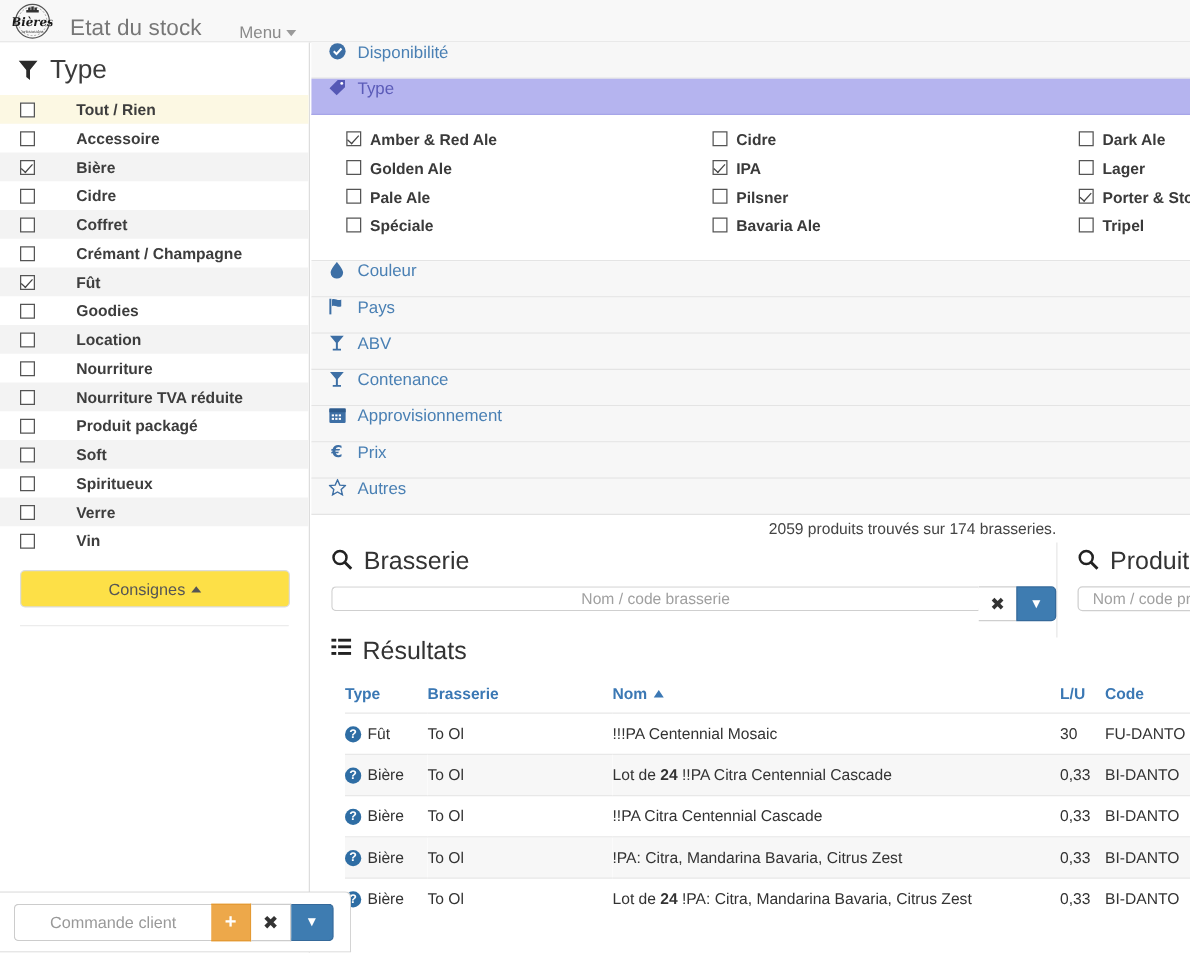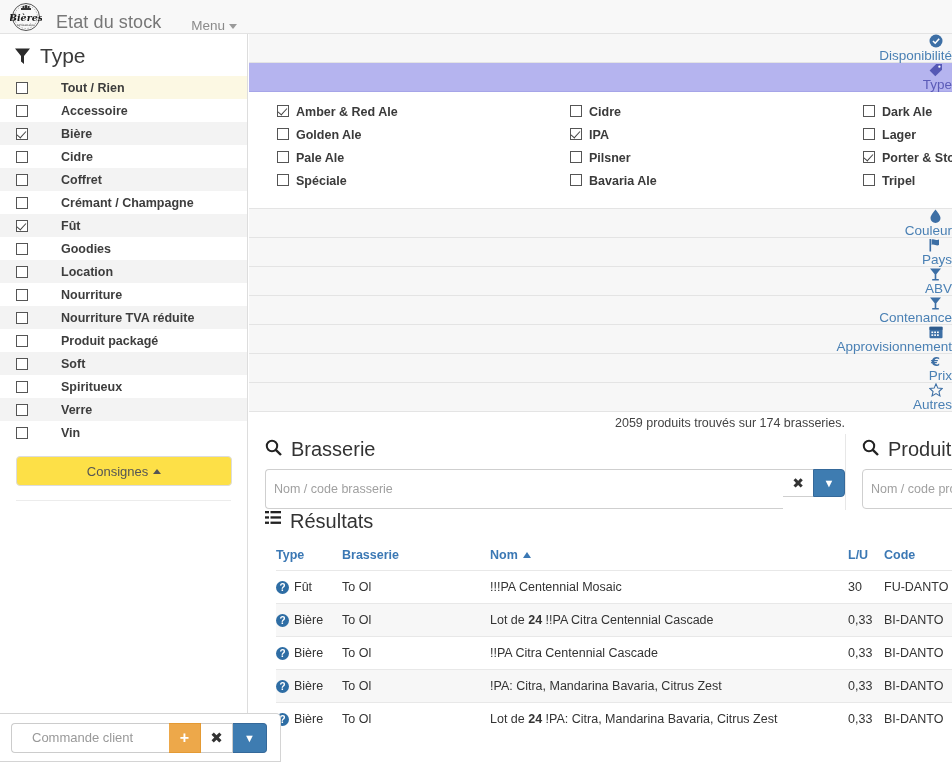--- a/index.html
+++ b/index.html
@@ -141,25 +141,26 @@
     display: flex; align-items: center;
   }
   #cmd-group {
     display: flex; margin-left: 11px; height: 30px;
   }
   #cmd-input {
     width: 158px; height: 30px;
     border: 1px solid #ccc;
     border-right: none;
     border-radius: 4px 0 0 4px;
-    padding: 0 20px;
+    padding: 0 8px;
     font-size: 13px;
     color: #555;
     font-family: "Liberation Sans", sans-serif;
     outline: none;
+    text-align: center;
   }
   #cmd-input::placeholder { color: #999; }
   .cmd-btn {
     height: 30px; min-width: 32px;
     border: 1px solid #ccc;
     border-left: none;
     display: flex; align-items: center; justify-content: center;
     cursor: pointer;
     font-size: 14px;
   }
@@ -171,29 +172,28 @@
   #main {
     position: absolute; top: 34px; left: 249px;
     width: 703px; height: 728px;
     background: #fff;
     overflow: hidden;
   }
 
   
   .acc-head {
     height: 29px;
-    display: flex; align-items: flex-end;
+    display: flex; align-items: flex-start;
     padding-left: 14px;
     background: #f7f7f7;
     border-bottom: 1px solid #e4e4e4;
     color: #4a80b4;
     font-size: 13.5px;
     cursor: pointer;
     white-space: nowrap;
-    flex-direction: column;
   }
   .acc-head.active {
     background: #b5b4ef;
     border-bottom: 1px solid #a6a5e8;
   }
   .acc-head .aicon {
     color: #3d6fa5;
     margin-right: 8px;
     font-size: 13px;
     display: inline-flex; align-items: center;
@@ -240,30 +240,31 @@
   .pane-produit { flex: 1 1 auto; }
   .pane-title {
     display: flex; align-items: center;
     font-size: 20px; color: #333; font-weight: 400;
     margin-bottom: 8px;
     white-space: nowrap;
   }
   .pane-title .sicon { margin-right: 9px; font-size: 17px; color: #222; font-weight: bold; }
   .in-group { display: flex; height: 28px; }
   .s-input {
-    height: 40px;
+    height: 20px;
     border: 1px solid #cfcfcf;
     border-right: none;
     border-radius: 4px 0 0 4px;
     padding: 0 8px;
     font-size: 12.5px;
     color: #555;
     font-family: "Liberation Sans", sans-serif;
     outline: none;
     background: #fff;
+    text-align: center;
   }
   .s-input::placeholder { color: #a0a0a0; }
   .s-clear {
     width: 30px; height: 28px;
     border: 1px solid #cfcfcf; border-left: none; border-right: none;
     background: #fff;
     display: flex; align-items: center; justify-content: center;
     font-size: 14px; color: #333; cursor: pointer;
   }
   .s-drop {

